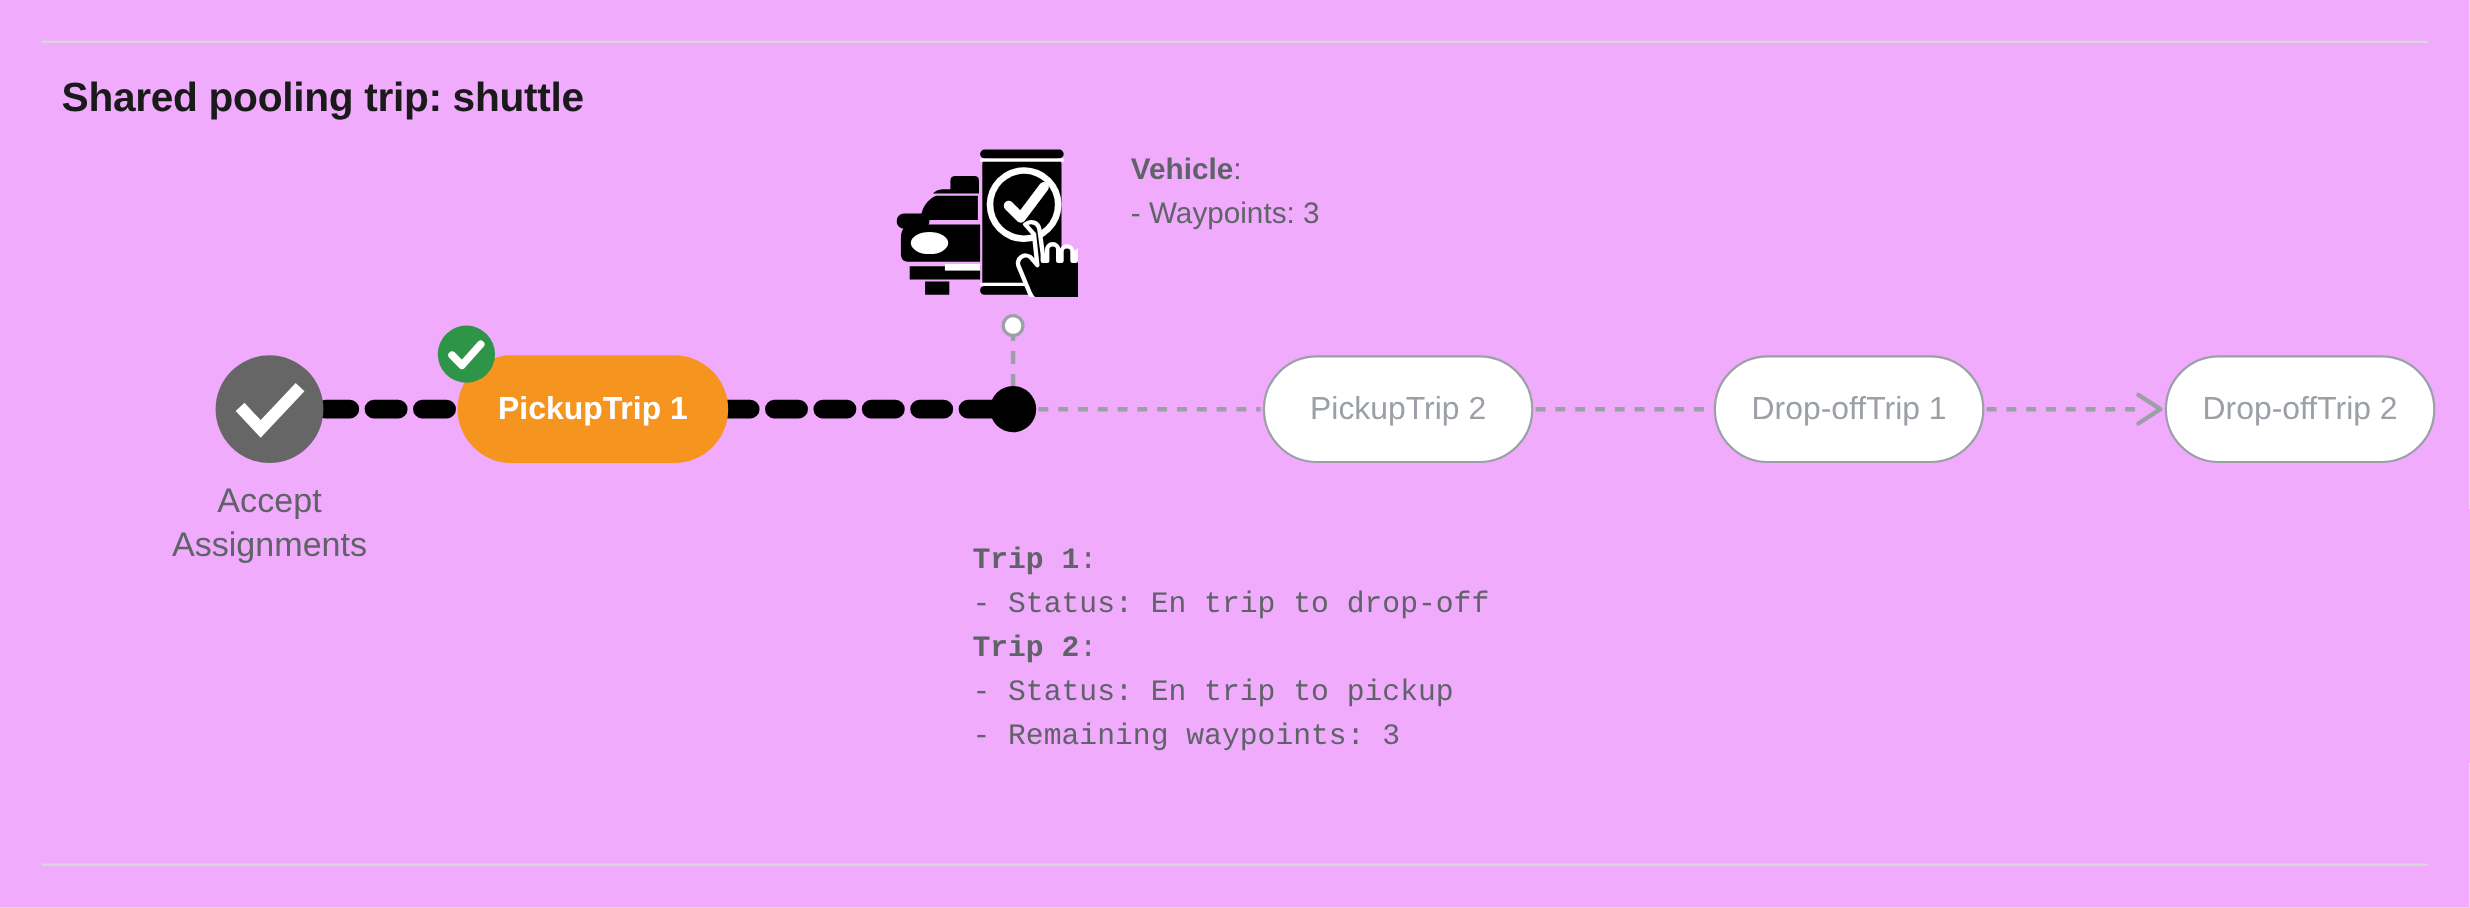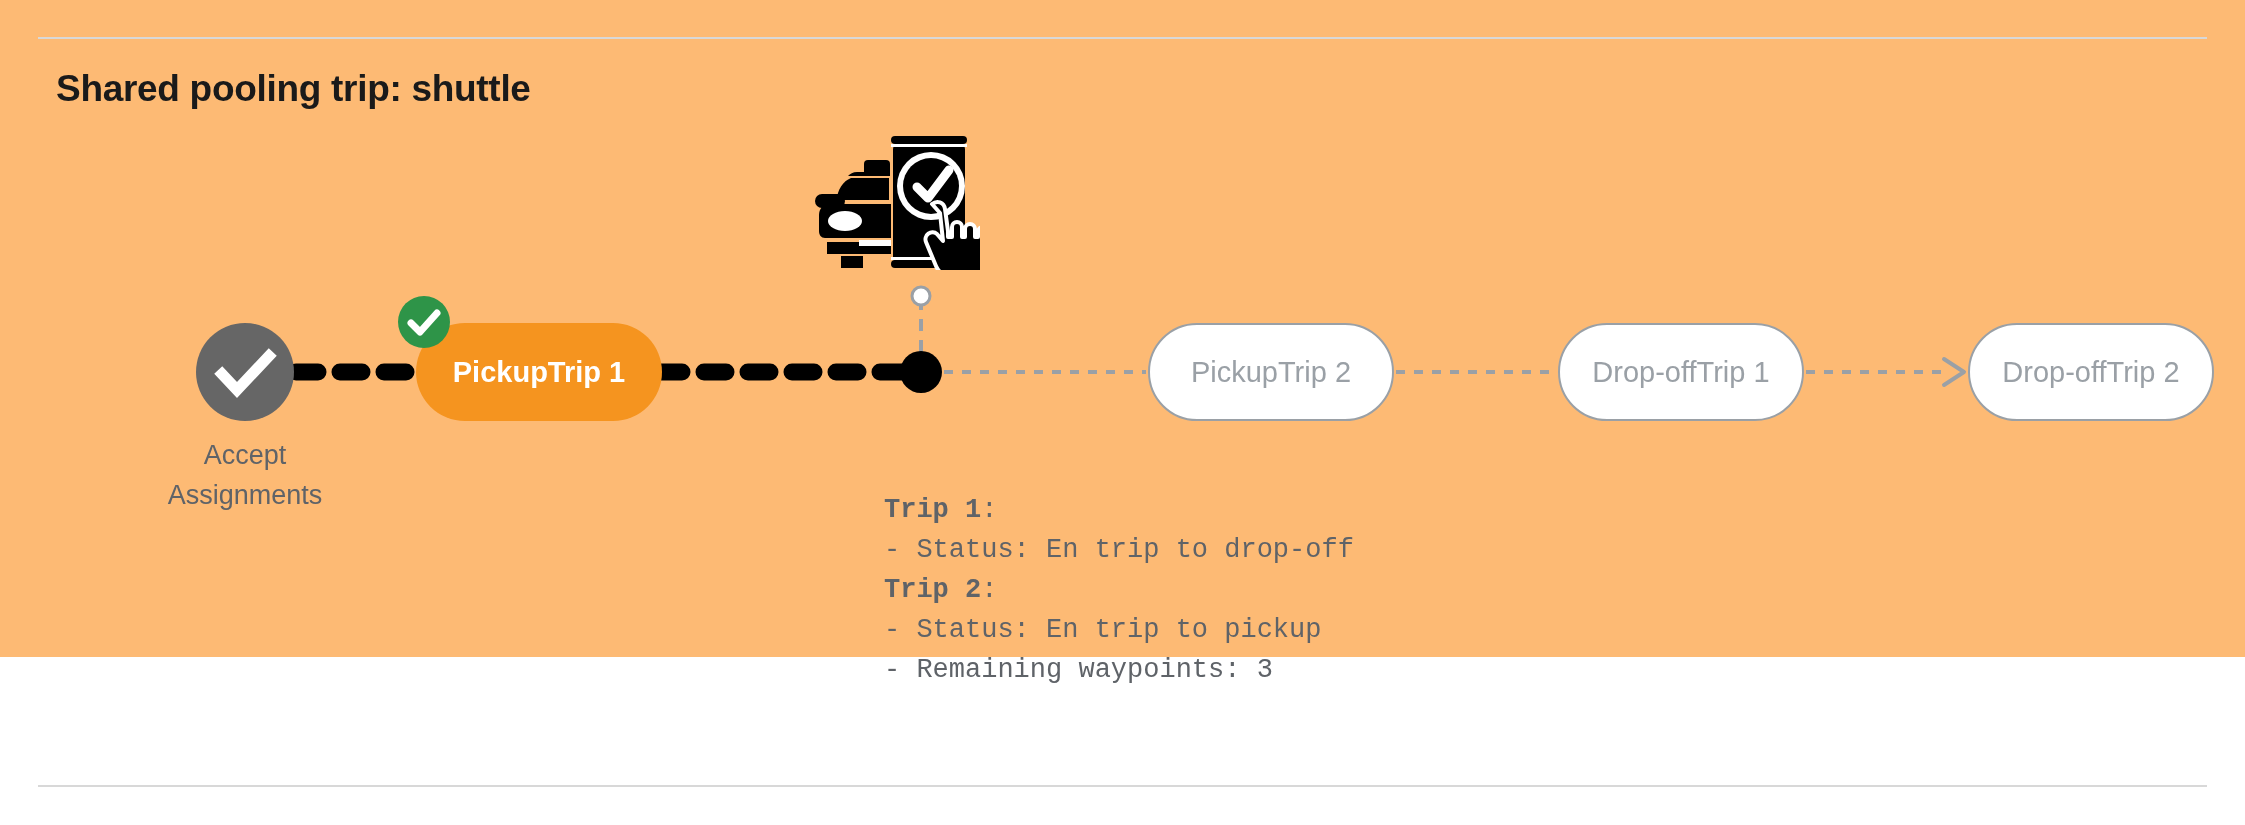--- a/index.html
+++ b/index.html
@@ -11,22 +11,22 @@
     width: 2245px;
     height: 825px;
     font-family: "Liberation Sans", sans-serif;
     -webkit-font-smoothing: antialiased;
     overflow: hidden;
   }
 
   .page {
     position: relative;
     width: 2245px;
-    height: 657px;
-    background: #fdba74;
+    height: 825px;
+    background: #f0abfc;
   }
 
   
   .rule {
     position: absolute;
     left: 38px;
     width: 2169px;
     height: 2px;
     background: #d8d8d8;
   }
@@ -73,21 +73,21 @@
     border-radius: 50%;
     background: #666666;
     position: relative;
   }
   .accept-label {
     position: absolute;
     left: -90px;
     top: 112px;
     width: 278px;
     text-align: center;
-    font-size: 27px;
+    font-size: 31px;
     line-height: 40px;
     color: #5f6368;
   }
 
   
   .node-pill {
     position: absolute;
     box-sizing: border-box;
     border-radius: 999px;
     display: flex;
@@ -265,20 +265,28 @@
                  h4 v-10 a5 5 0 0 1 10 0 v10
                  h3 v-8 a5 5 0 0 1 10 0 v8
                  h3 v-5 a5 5 0 0 1 10 0 v24
                  a22 22 0 0 1 -22 22 h-12
                  a20 20 0 0 1 -18 -12 l-10 -24
                  a7 7 0 0 1 11 -8 l6 7 -3 -28 z" stroke="#ffffff" stroke-width="4" stroke-linejoin="round"></path>
       </g>
     </svg>
   </div>
 
+  <div class="info-block info-vehicle">
+    <div class="info-line">
+      <b>Vehicle</b><span>:</span>
+    </div>
+    <div class="info-line">
+      <span>- Waypoints: </span><span>3</span>
+    </div>
+  </div>
 
   <div class="info-block info-trips">
     <div class="info-line">
       <b>Trip 1</b><span>:</span>
     </div>
     <div class="info-line">
       <span>- Status:  </span><span>En trip to drop-off</span>
     </div>
     <div class="info-line">
       <b>Trip 2</b><span>:</span>

